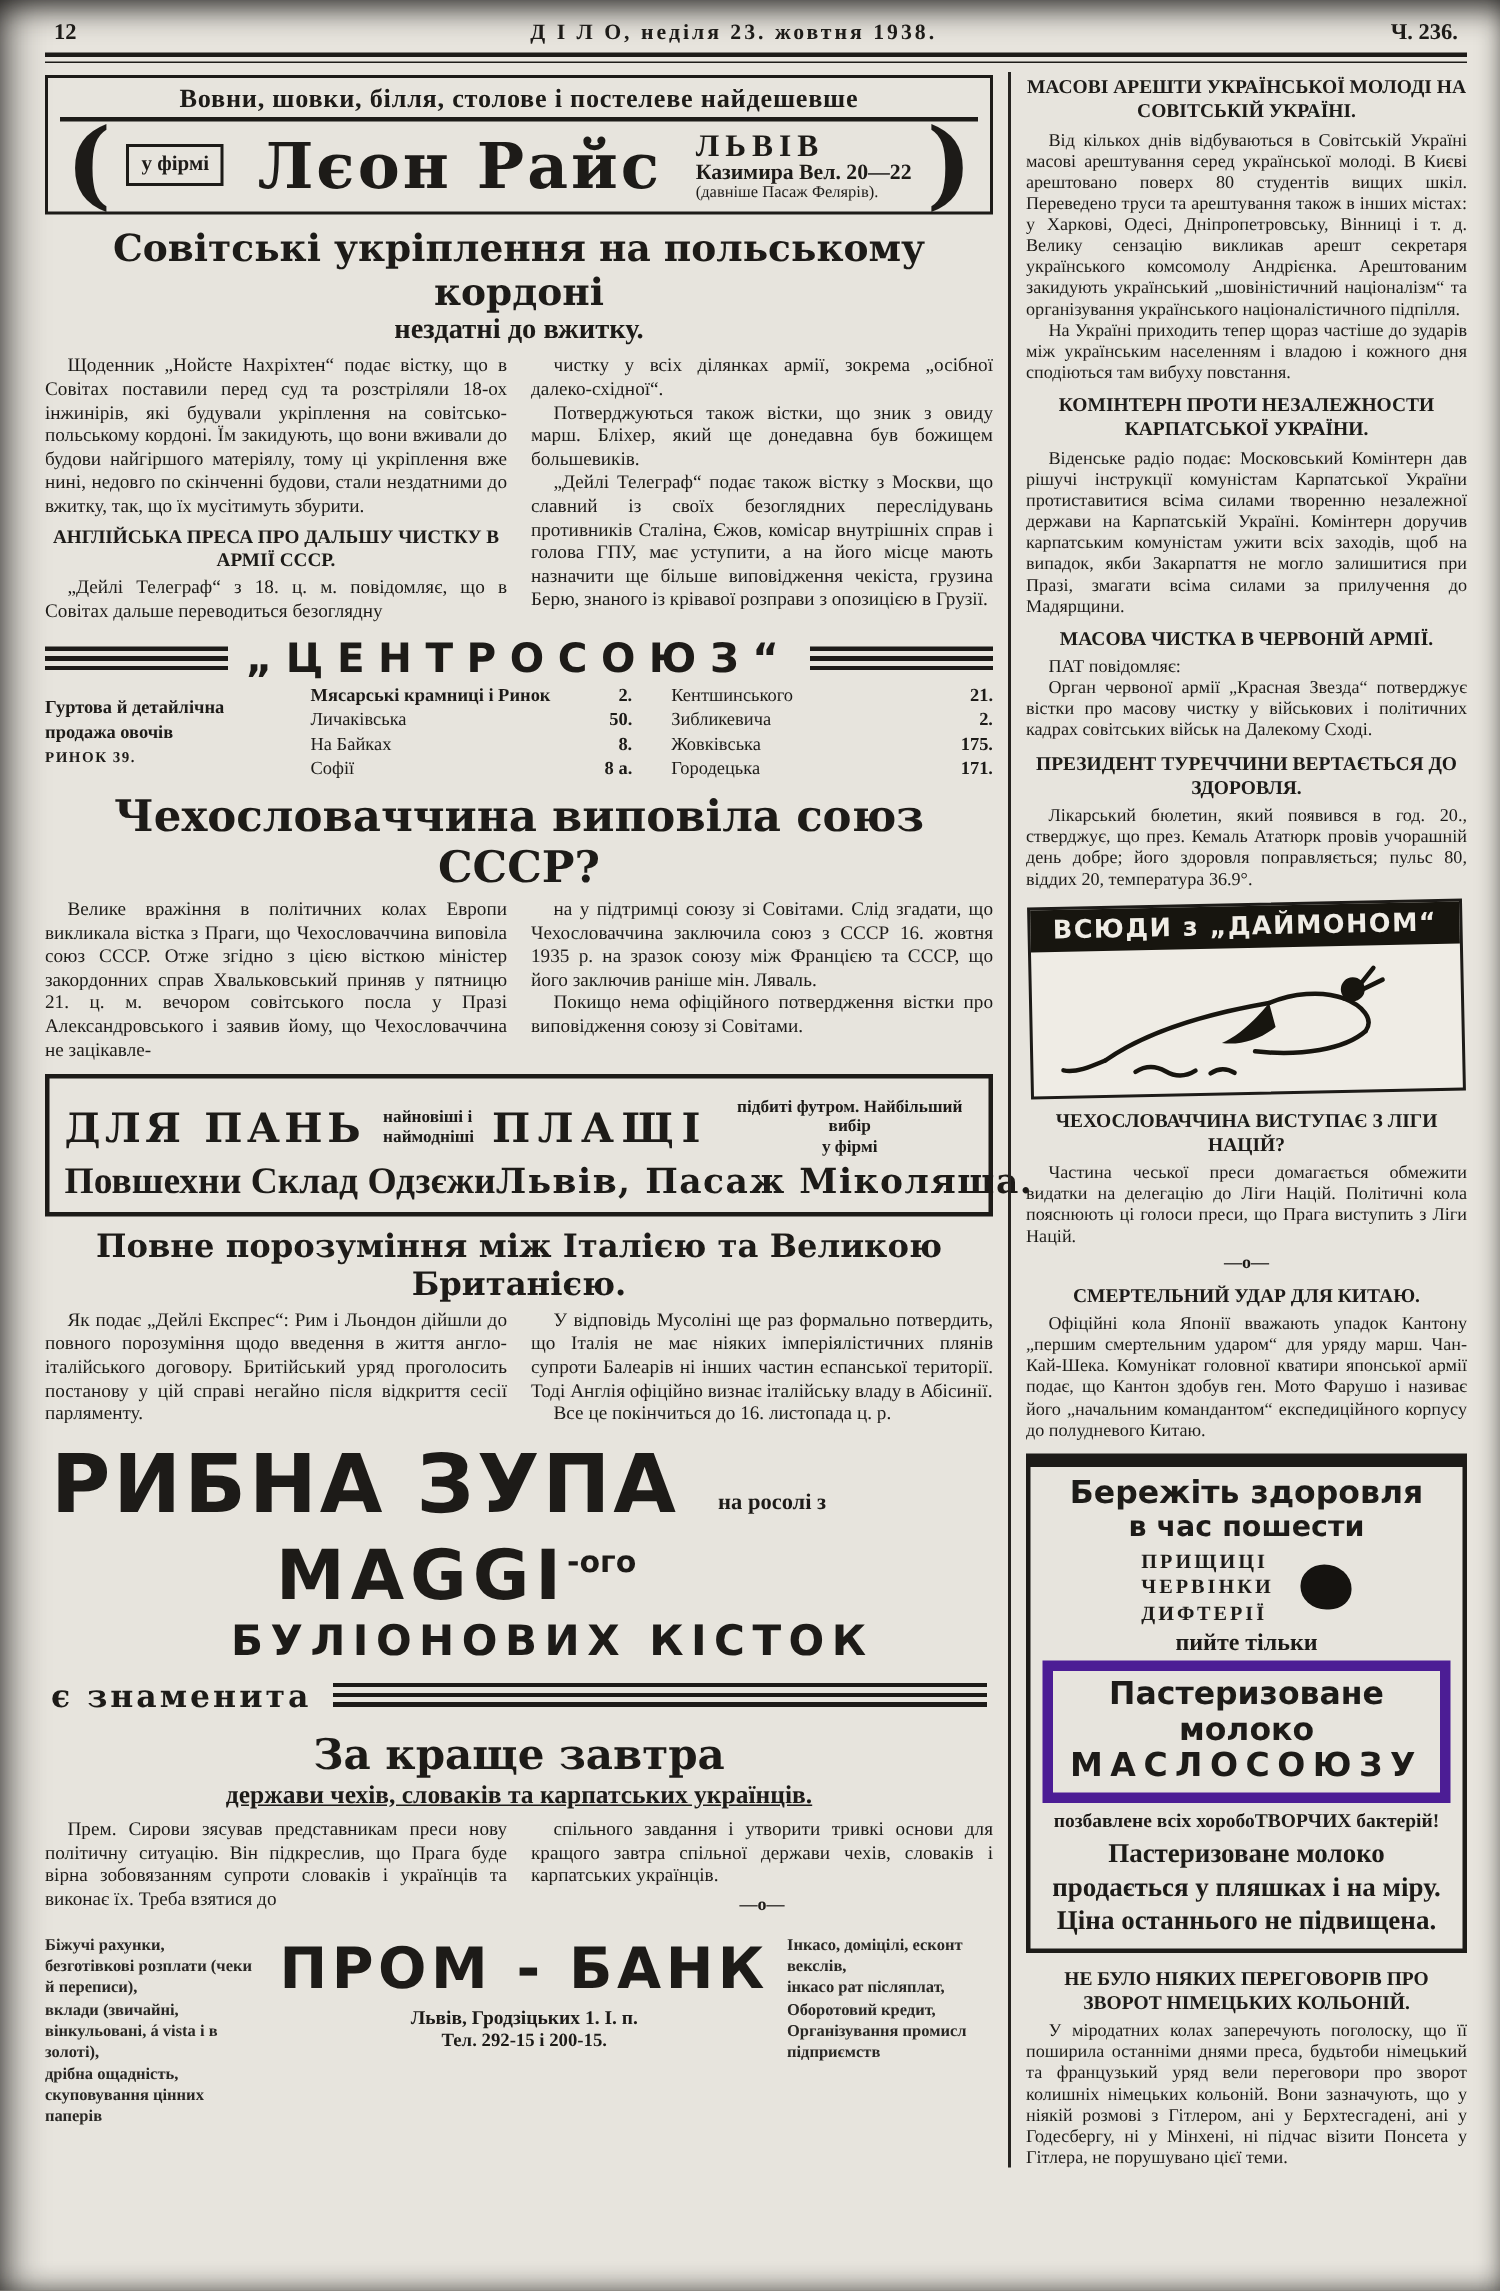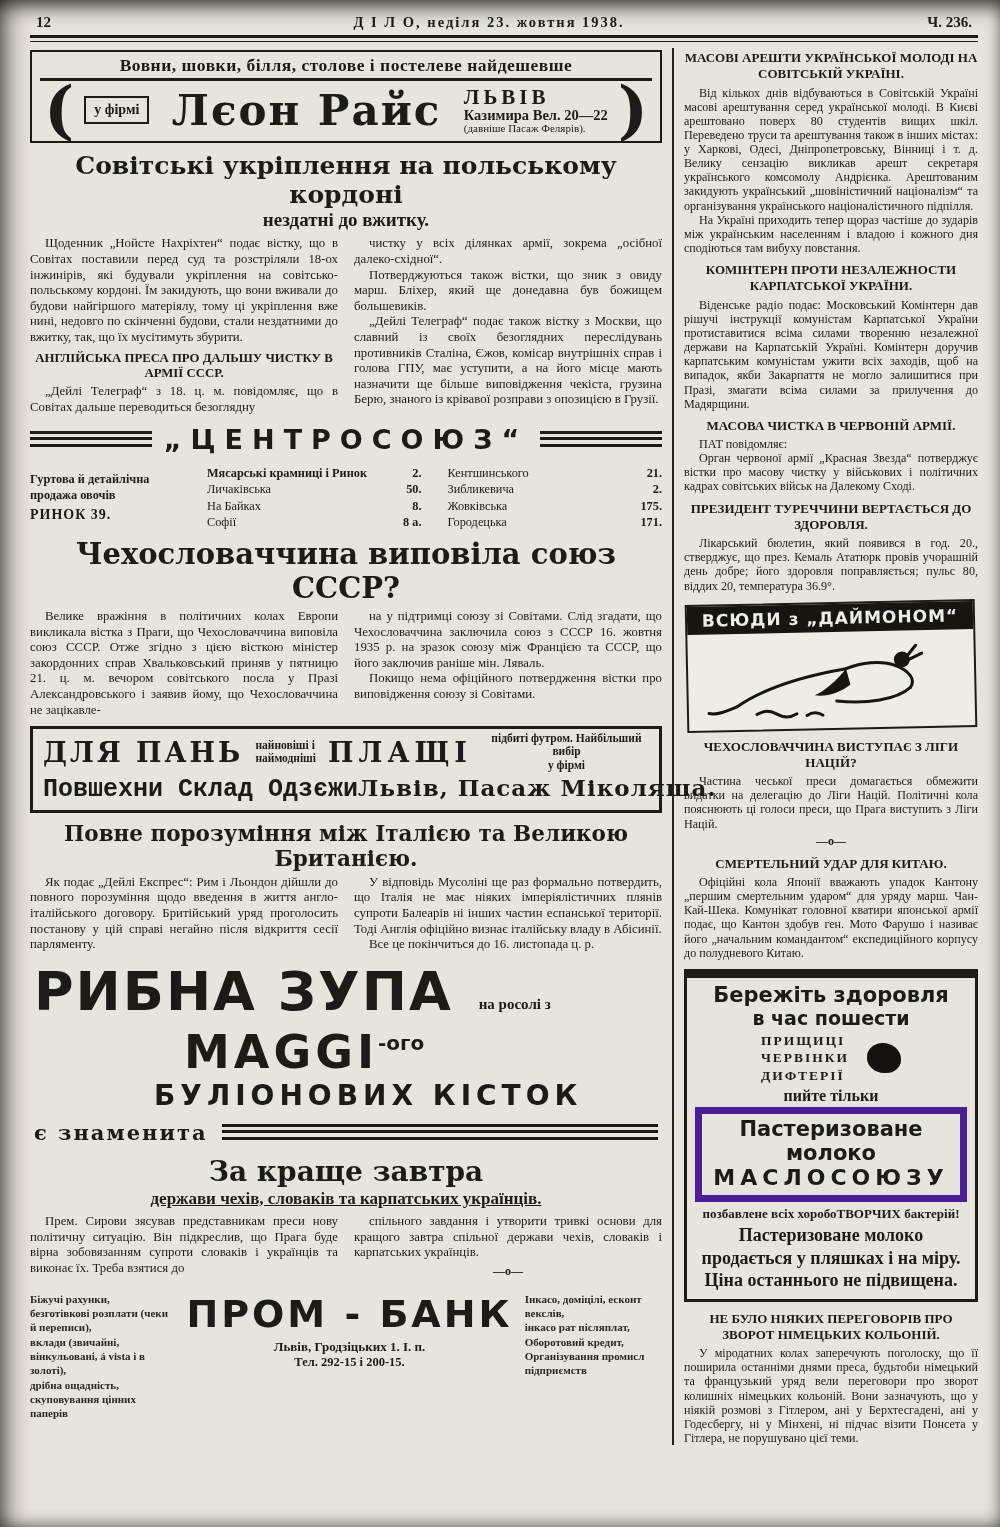--- a/index.html
+++ b/index.html
@@ -44,42 +44,42 @@
   .t-sovit { text-align:center; font-weight:bold; font-size:25px; font-family:"DejaVu Serif",serif; margin:2px 0 0; }
   .st-sovit { text-align:center; font-weight:bold; font-size:19px; margin:0 0 5px; }
   .subhead { text-align:center; font-weight:bold; font-size:12.8px; margin:5px 0 3px; line-height:1.2; }
   .t-czech { text-align:center; font-weight:bold; font-size:29px; font-family:"DejaVu Serif",serif; margin:6px 0 4px; }
   .t-italy { text-align:center; font-weight:bold; font-size:21.5px; font-family:"DejaVu Serif",serif; margin:8px 0 4px; }
   .t-tomorrow { text-align:center; font-weight:bold; font-size:28px; font-family:"DejaVu Serif",serif; margin:8px 0 0; }
   .st-tomorrow { text-align:center; font-weight:bold; font-size:17px; margin:1px 0 5px;text-decoration:underline; }
 
   
   .centro { margin:8px 0 4px; }
-  .centro-head { display:flex; align-items:center; gap:12px; margin-bottom:10px; }
+  .centro-head { display:flex; align-items:center; gap:12px; margin-bottom:0; }
   .bars3 { flex:1; height:16px; background:repeating-linear-gradient(to bottom,#1d1b18 0 3px, rgba(0,0,0,0) 3px 6.5px); }
   .centro-name { font-family:"DejaVu Sans",sans-serif; font-weight:bold; font-size:27px; letter-spacing:9px; white-space:nowrap; }
   .centro-body { display:flex; gap:10px; align-items:center; font-size:12.3px; }
   .centro-info { width:150px; font-weight:bold; line-height:1.35; }
-  .centro-rynok { font-size:14px; letter-spacing:1px; margin-top:2px; }
+  .centro-rynok { font-size:10px; letter-spacing:1px; margin-top:2px; }
   .vbars { width:7px; border-left:2px solid #1d1b18; border-right:2px solid #1d1b18; }
   .centro-table { flex:1; display:flex; gap:26px; }
   .ct-col { flex:1; }
   .ct-row { display:flex; justify-content:space-between; line-height:1.35; }
   .ct-row .num { font-weight:bold; }
   .ct-row.first .nm { font-weight:bold; }
 
   
-  .pani { border:3px solid #1d1b18; padding:3px 10px 6px; margin:8px 0; }
+  .pani { border:3px solid #1d1b18; padding:13px 10px 6px; margin:8px 0; }
   .pani-row1 { display:flex; align-items:center; gap:12px; }
   .pani-brand { font-weight:bold; font-size:27px; font-family:"DejaVu Serif",serif; letter-spacing:3px; white-space:nowrap; }
   .pani-small { font-weight:bold; font-size:11.5px; line-height:1.15; }
   .pani-product { font-weight:bold; font-size:27px; font-family:"DejaVu Serif",serif; letter-spacing:5px; white-space:nowrap; }
   .pani-right { font-weight:bold; font-size:11.5px; line-height:1.15; text-align:center; flex:1; }
   .pani-row2 { display:flex; justify-content:space-between; align-items:baseline; margin-top:2px; }
-  .pani-shop { font-weight:bold; font-size:25px; font-family:Liberation Mono, monospace; white-space:nowrap; }
+  .pani-shop { font-weight:bold; font-size:25px; font-family:Liberation Serif, serif; white-space:nowrap; }
   .pani-city { font-weight:bold; font-size:23px; font-family:"DejaVu Serif",serif; white-space:nowrap; letter-spacing:1px; }
 
   
   .maggi { margin:10px 0 2px; padding:2px 4px; }
   .maggi-row1 { display:flex; align-items:flex-end; gap:26px; }
   .maggi-main { font-family:"DejaVu Sans",sans-serif; font-weight:bold; font-size:54px; letter-spacing:2px; line-height:1; white-space:nowrap; }
   .maggi-rosil { font-weight:bold; font-size:15px; padding-bottom:6px; white-space:nowrap; }
   .maggi-row2 { margin:10px 0 2px 150px; }
   .maggi-brand { font-family:"DejaVu Sans",sans-serif; font-weight:bold; font-size:46px; letter-spacing:4px; line-height:1; }
   .maggi-sup { font-family:"DejaVu Sans",sans-serif; font-weight:bold; font-size:20px; vertical-align:18px; }

